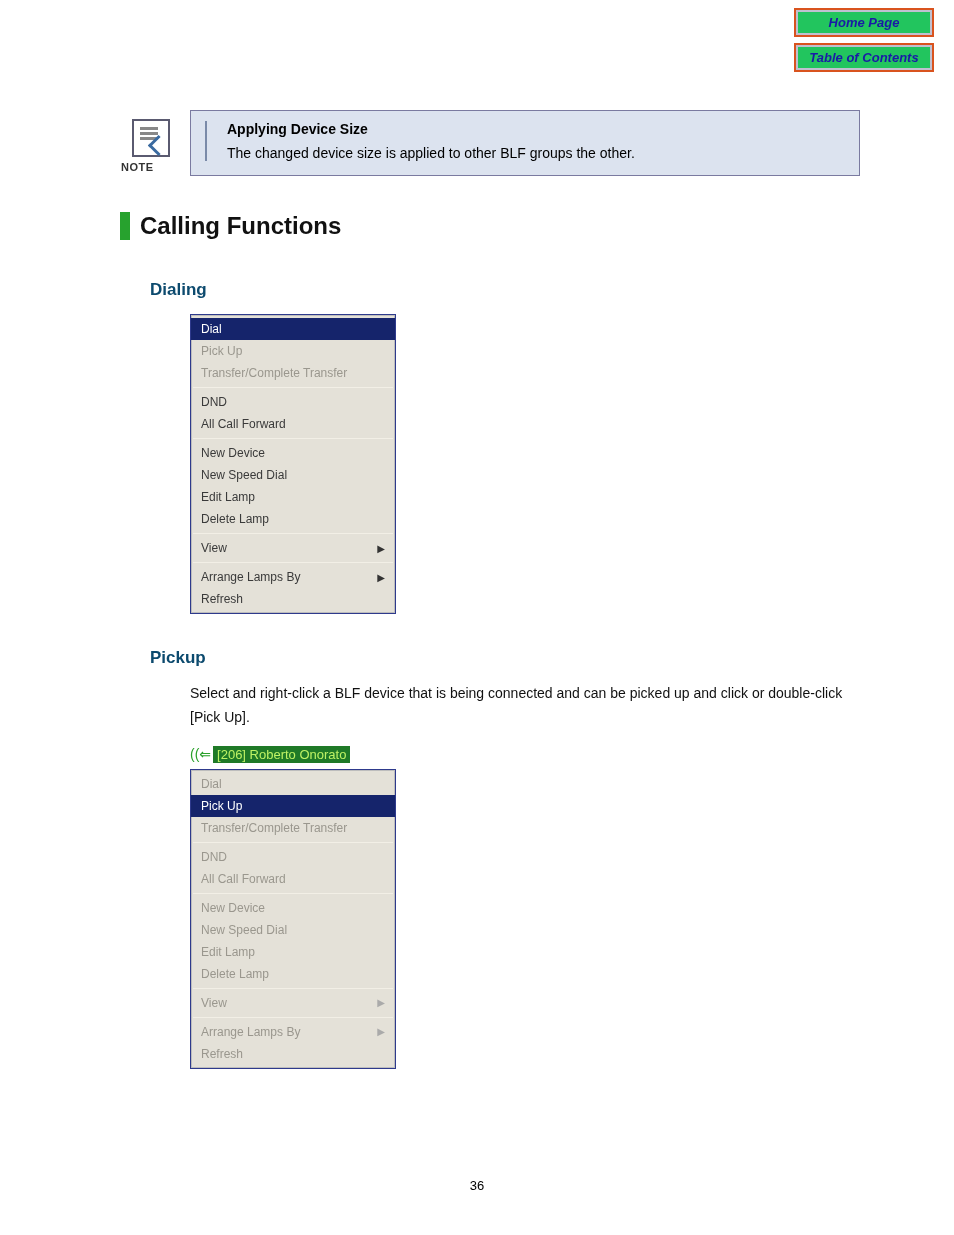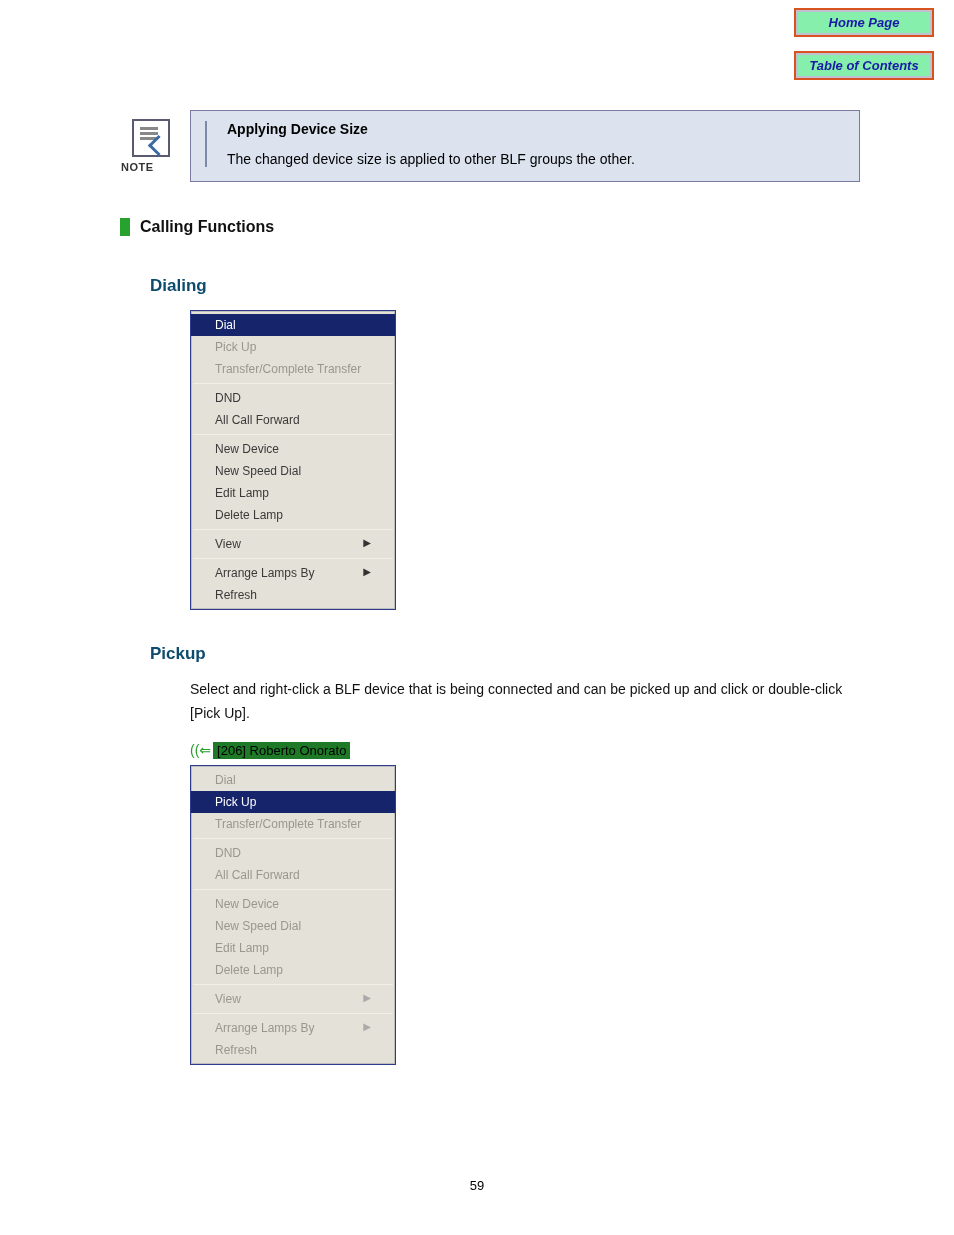--- a/index.html
+++ b/index.html
@@ -14,28 +14,28 @@
   .nav-buttons {
     position: absolute;
     top: 8px;
     right: 20px;
     width: 140px;
   }
   .nav-btn {
     display: block;
     width: 100%;
     border: 2px solid #d9531e;
-    background: #86efac;
+    background: #22c55e;
     color: #1a1aa6;
     font-weight: bold;
     font-style: italic;
     font-size: 13px;
     text-align: center;
     padding: 5px 0;
-    margin-bottom: 14px;
+    margin-bottom: 6px;
     box-shadow: inset 0 0 0 2px #c0c0d0;
     cursor: pointer;
   }
   .content {
     position: absolute;
     left: 120px;
     top: 110px;
     width: 740px;
   }
   
@@ -87,31 +87,31 @@
     letter-spacing: 0.5px;
   }
   .note-body {
     flex: 1;
     border-left: 2px solid #7a8aa8;
     padding-left: 20px;
   }
   .note-title {
     font-weight: bold;
     font-size: 14px;
-    margin-bottom: 14px;
+    margin-bottom: 8px;
   }
   .note-text {
     font-size: 14px;
   }
   
   .section-heading {
     margin-top: 36px;
     border-left: 10px solid #27a22e;
     padding-left: 10px;
-    font-size: 16px;
+    font-size: 24px;
     font-weight: bold;
     color: #111;
     margin-bottom: 40px;
   }
   .sub-heading {
     font-size: 17px;
     font-weight: bold;
     color: #0c4a6e;
     margin: 14px 0 14px 30px;
   }
@@ -135,23 +135,24 @@
   .context-menu .group {
     padding: 3px 0;
   }
   .context-menu .sep {
     height: 1px;
     background: #b5b2a8;
     border-bottom: 1px solid #f2efe6;
     margin: 0 2px;
   }
   .menu-item {
-    padding: 4px 24px;
+    padding: 4px 10px;
     display: flex;
     justify-content: space-between;
+    align-items: center;
     cursor: default;
   }
   .menu-item.sel {
     background: #15246b;
     color: #fff;
   }
   .menu-item.disabled {
     color: #9a978e;
   }
   .arrow {
@@ -166,21 +167,21 @@
     display: flex;
     align-items: center;
   }
   .blf-icon {
     font-size: 14px;
     color: #2aa02a;
     margin-right: 2px;
   }
   .blf-text {
     background: #1f7a27;
-    color: #000000;
+    color: #bef264;
     font-size: 13px;
     padding: 1px 4px;
     font-family: Tahoma, Arial, sans-serif;
   }
   .page-num {
     position: absolute;
     bottom: 42px;
     left: 0;
     width: 100%;
     text-align: center;
@@ -325,13 +326,13 @@
           <span class="arrow disabled">▶</span>
         </div>
       <div class="menu-item disabled">
           <span>Refresh</span>
         </div>
     </div>
   </div>
 
 </div>
 
-<div class="page-num">59</div>
+<div class="page-num">36</div>
 
 </body></html>

